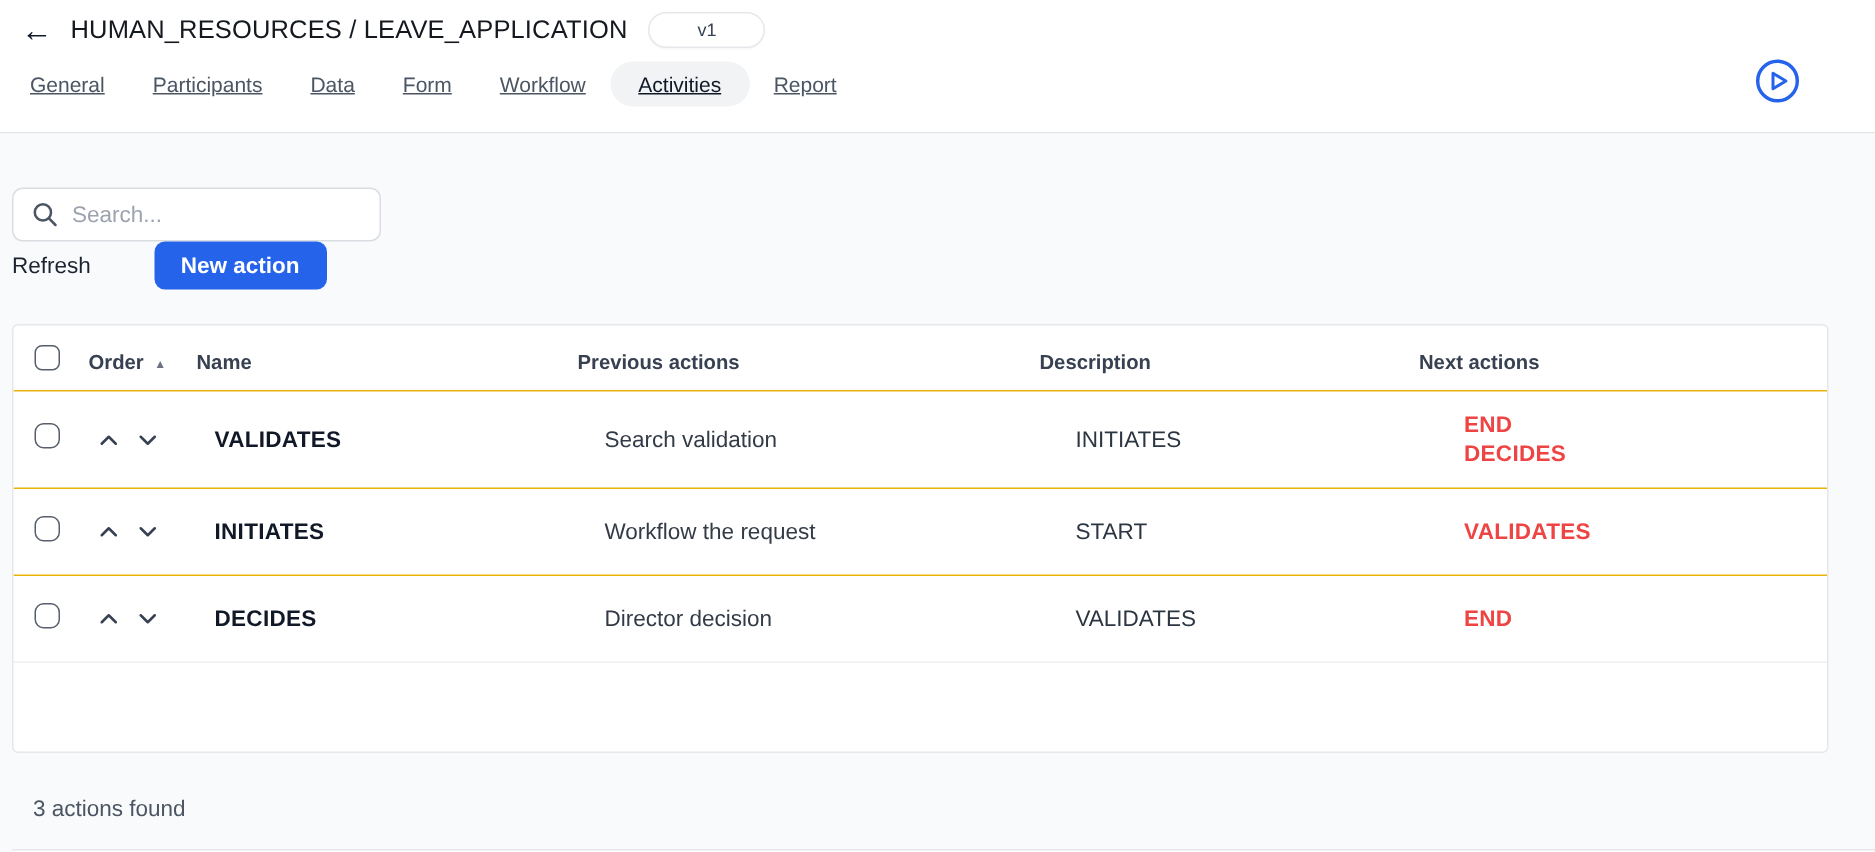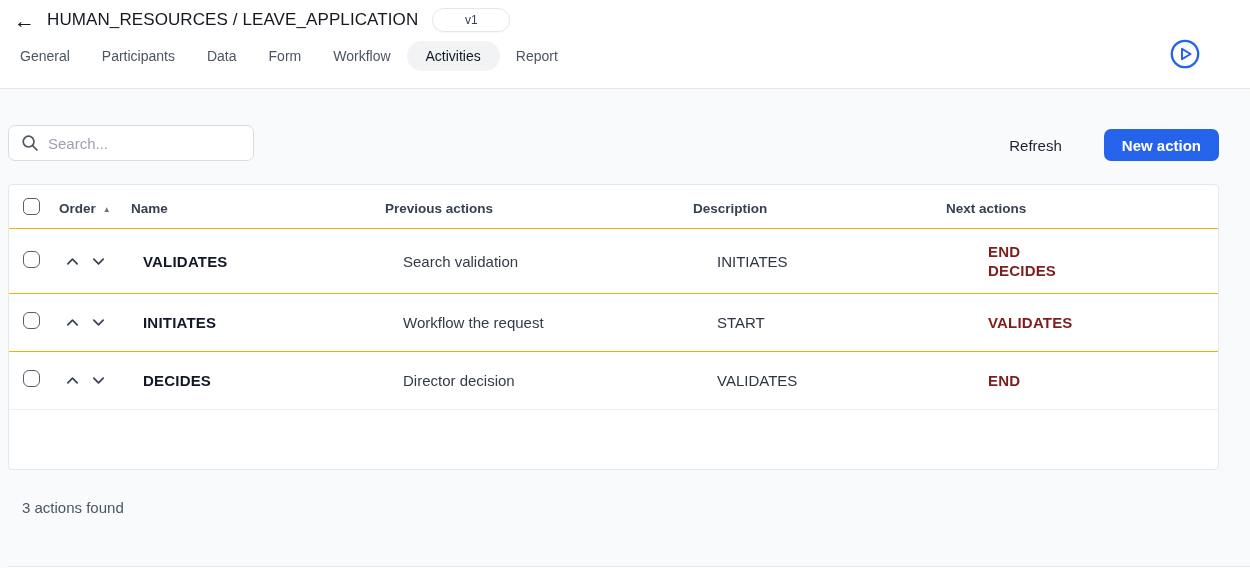--- a/index.html
+++ b/index.html
@@ -20,33 +20,33 @@
   }
   .page-title { font-size: 17px; font-weight: 500; color: #14181f; letter-spacing: .1px; }
   .version-badge {
     margin-left: 14px; border: 1px solid #e5e7eb; border-radius: 999px; background: #fff;
     font-size: 12px; color: #374151; padding: 4px 0; width: 78px; text-align: center;
     box-shadow: 0 1px 1px rgba(0,0,0,.03); cursor: pointer;
   }
   .tabs { display: flex; align-items: center; padding: 7px 4px 0 4px; }
   .tab {
     background: none; border: none; font-family: inherit; font-size: 14px; color: #4b5563;
-    padding: 7px 16px; border-radius: 17px; cursor: pointer; line-height: 16px;
+    padding: 7px 16px; border-radius: 17px; cursor: pointer; line-height: 16px; text-decoration: underline;
   }
   .tab.active { background: #f1f3f5; color: #111827; font-weight: 500; padding-left: 19px; padding-right: 19px; }
   .play-btn {
     position: absolute; right: 49px; top: 38px; width: 32px; height: 32px;
     background: none; border: none; padding: 0; cursor: pointer;
   }
 
   
   main { background: #f9fafb; height: 479px; }
   .toolbar {
-    display: flex; justify-content: space-between; align-items: flex-end;
-    padding-top: 36px; margin: 0 31px 0 8px;
+    display: flex; justify-content: space-between; align-items: flex-start;
+    padding-top: 36px; margin: 0 31px 0 8px; flex-direction: column;
   }
   .search-box {
     display: flex; align-items: center; gap: 9px; background: #fff;
     border: 1px solid #d9dde2; border-radius: 7px; width: 246px; height: 36px; padding: 0 12px;
   }
   .search-box input {
     border: none; outline: none; font-family: inherit; font-size: 15px; color: #1f2937;
     width: 100%; background: transparent;
   }
   .search-box input::placeholder { color: #9ca3af; }
@@ -74,21 +74,21 @@
   .thead { height: 43px; }
   .th { font-size: 13.5px; font-weight: 600; color: #374151; }
   .sort-icon { font-size: 8px; color: #6b7280; margin-left: 7px; vertical-align: 1px; }
   .trow { min-height: 58px; border-top: 1px solid #eab308; gap: 6px; }
   .cell { padding: 13px 16px 13px 0; font-size: 15px; line-height: 19px; }
   .c-check, .c-order { padding-right: 0; }
   .c-order { display: flex; align-items: center; gap: 11px; }
   .c-name { font-weight: 700; color: #111827; letter-spacing: .2px; }
   .c-desc { color: #333b47; }
   .c-prev { color: #2c3542; }
-  .c-next { font-weight: 700; color: #7f1d1d; letter-spacing: .2px; margin-left: 12px; }
+  .c-next { font-weight: 700; color: #ef4444; letter-spacing: .2px; }
   .chev { background: none; border: none; padding: 0; cursor: pointer; display: flex; align-items: center; }
   .cb {
     display: inline-block; width: 17px; height: 17px; border: 1.6px solid #565f6b;
     border-radius: 5px; background: #fff; cursor: pointer;
   }
   .trow .cb { border-radius: 6px; }
   .empty-row { height: 60px; border-top: 1px solid #edeff2; }
 
   .count { margin: 29px 0 0 22px; font-size: 15px; color: #4b5563; }
 

